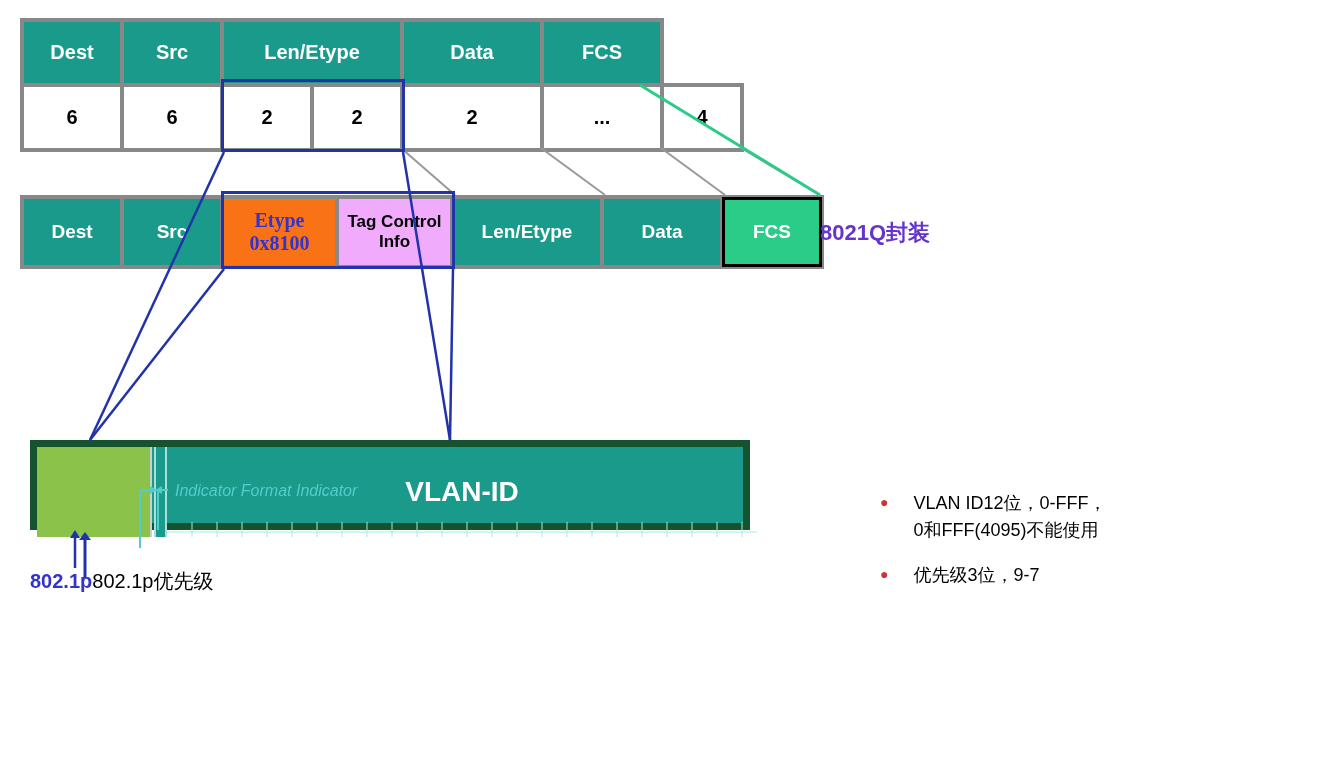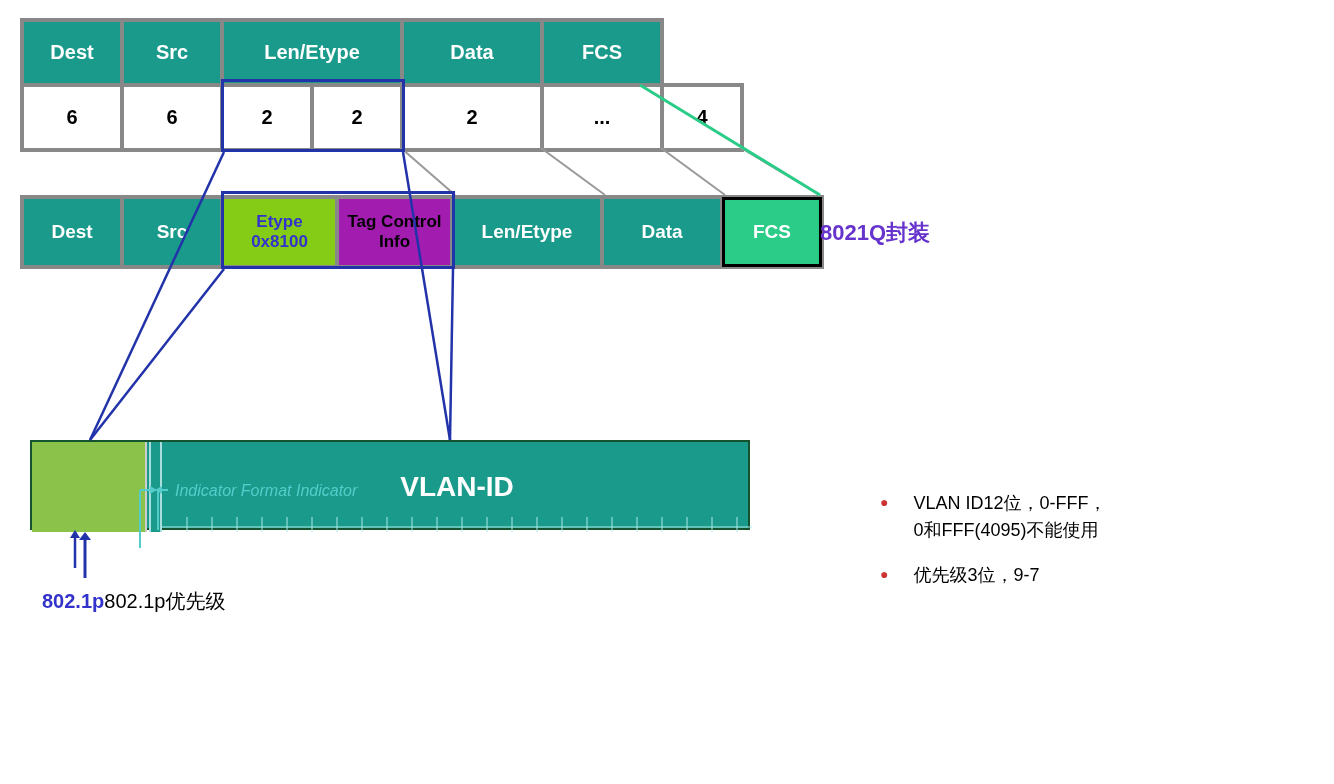--- a/index.html
+++ b/index.html
@@ -92,28 +92,29 @@
       display: flex;
       align-items: center;
       justify-content: center;
       text-align: center;
     }
 
     .frame-bottom .cell-dest { width: 100px; height: 70px; }
     .frame-bottom .cell-src  { width: 100px; height: 70px; }
     .frame-bottom .cell-etype {
       width: 115px; height: 70px;
-      background: #84cc16;
+      background: #f97316;
       color: #3333cc;
-      font-size: 17px;
-      font-weight: bold;
+      font-size: 20px;
+      font-weight: bold;
+      font-family: Liberation Serif, serif;
     }
     .frame-bottom .cell-tci {
       width: 115px; height: 70px;
-      background: #a21caf;
+      background: #f0abfc;
       color: #000000;
       font-size: 17px;
       font-weight: bold;
     }
     .frame-bottom .cell-len  { width: 150px; height: 70px; }
     .frame-bottom .cell-data { width: 120px; height: 70px; }
     .frame-bottom .cell-fcs  {
       width: 100px; height: 70px;
       background: #2acc88;
       border: 3px solid #000000;
@@ -172,21 +173,21 @@
       height: 110px;
     }
 
     .vlan-bar {
       position: absolute;
       top: 0;
       left: 0;
       width: 720px;
       height: 90px;
       background: #1a9a8a;
-      border: 2px solid #14532d;
+      border: 7px solid #14532d;
     }
 
     .vlan-green-box {
       position: absolute;
       top: 0; left: 0;
       width: 115px;
       height: 90px;
       background: #8bc34a;
       border-right: 2px solid #ccc;
     }
@@ -200,23 +201,22 @@
       align-items: center;
       justify-content: center;
       color: #ffffff;
       font-weight: bold;
       font-size: 28px;
     }
 
     
     .label-8021p {
       position: absolute;
-      top: 588px;
+      top: 568px;
       left: 30px;
-      margin-left: 12px;
     }
     .label-8021p .p8021 { color: #3333cc; font-weight: bold; font-size: 20px; }
     .label-8021p .rest  { color: #000000; font-size: 20px; }
 
     
     .info-list {
       position: absolute;
       top: 490px;
       left: 880px;
     }

